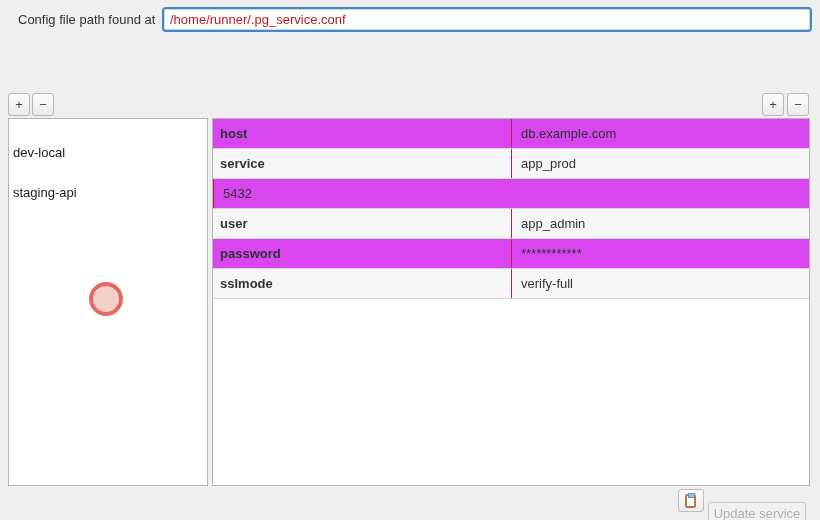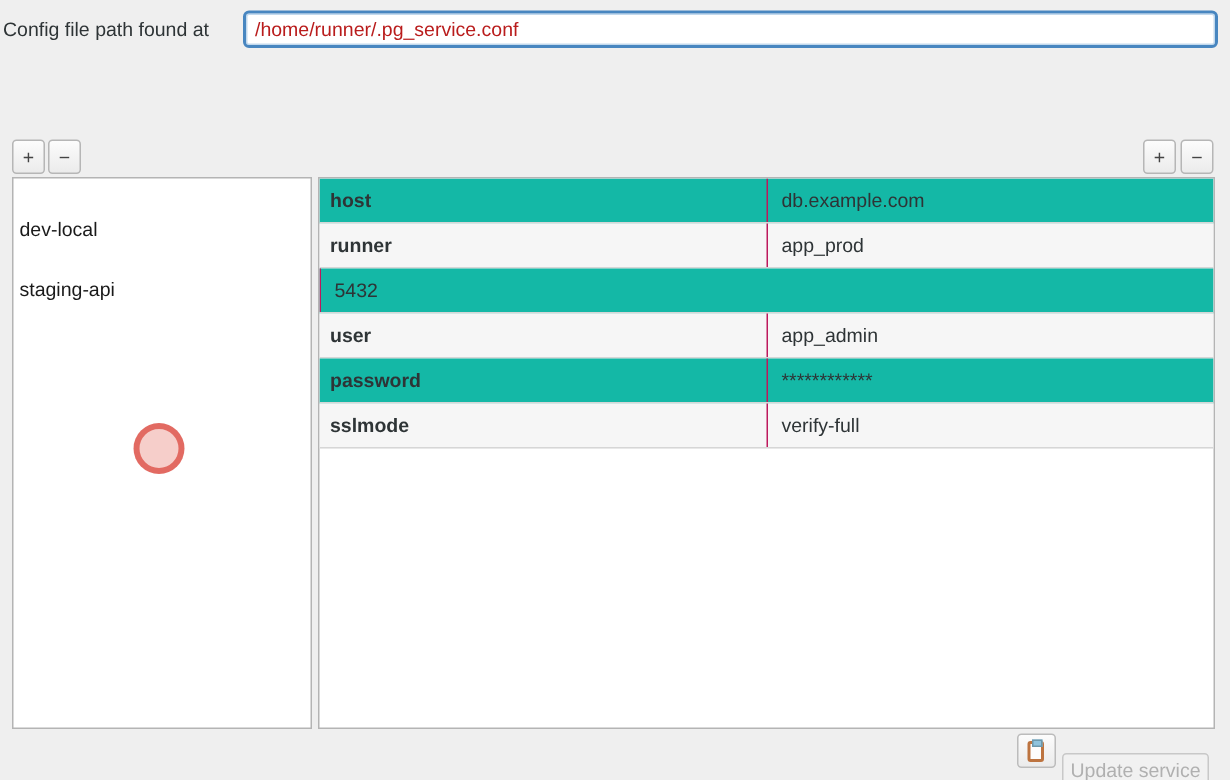--- a/index.html
+++ b/index.html
@@ -7,21 +7,21 @@
     width:820px;height:520px;
     background:#efefef;
     font-family:"Liberation Sans","DejaVu Sans",sans-serif;
     font-size:13px;color:#2e3436;
     position:relative;overflow:hidden;
   }
   .app{position:absolute;inset:0;}
 
   
   .cfg-label{
-    position:absolute;left:2px;top:12px;
+    position:absolute;left:18px;top:12px;
     font-size:13px;color:#2e3436;white-space:nowrap;
   }
   .cfg-input{
     position:absolute;left:162px;top:7px;width:650px;height:25px;
     box-sizing:border-box;
     background:#ffffff;
     border:2px solid #4886c0;
     border-radius:4px;
     box-shadow:inset 0 0 0 1px rgba(120,170,215,.45);
     font-family:"Liberation Sans","DejaVu Sans",sans-serif;
@@ -63,21 +63,21 @@
   
   .params-table{
     position:absolute;left:212px;top:118px;width:598px;height:368px;
     box-sizing:border-box;
     background:#ffffff;border:1px solid #b4b4b4;
     overflow:hidden;
   }
   .param-row{
     display:flex;height:30px;box-sizing:border-box;
     border-bottom:1px solid #d6d6d6;
-    background:#14b8a6;
+    background:#d946ef;
   }
   .param-row.alt{background:#f6f6f6;}
   .param-key{
     width:298px;box-sizing:border-box;
     font-weight:bold;font-size:13px;
     line-height:29px;padding-left:7px;
     white-space:nowrap;overflow:hidden;
   }
   .param-value{
     flex:1;box-sizing:border-box;
@@ -142,21 +142,21 @@
     <div class="service-item">dev-local</div>
     <div class="service-item">staging-api</div>
   </div>
 
   <div class="params-table">
     <div class="param-row">
       <div class="param-key">host</div>
       <div class="param-value">db.example.com</div>
     </div>
     <div class="param-row alt">
-      <div class="param-key">runner</div>
+      <div class="param-key">service</div>
       <div class="param-value">app_prod</div>
     </div>
     <div class="param-row">
       <div class="param-value">5432</div>
     </div>
     <div class="param-row alt">
       <div class="param-key">user</div>
       <div class="param-value">app_admin</div>
     </div>
     <div class="param-row">

